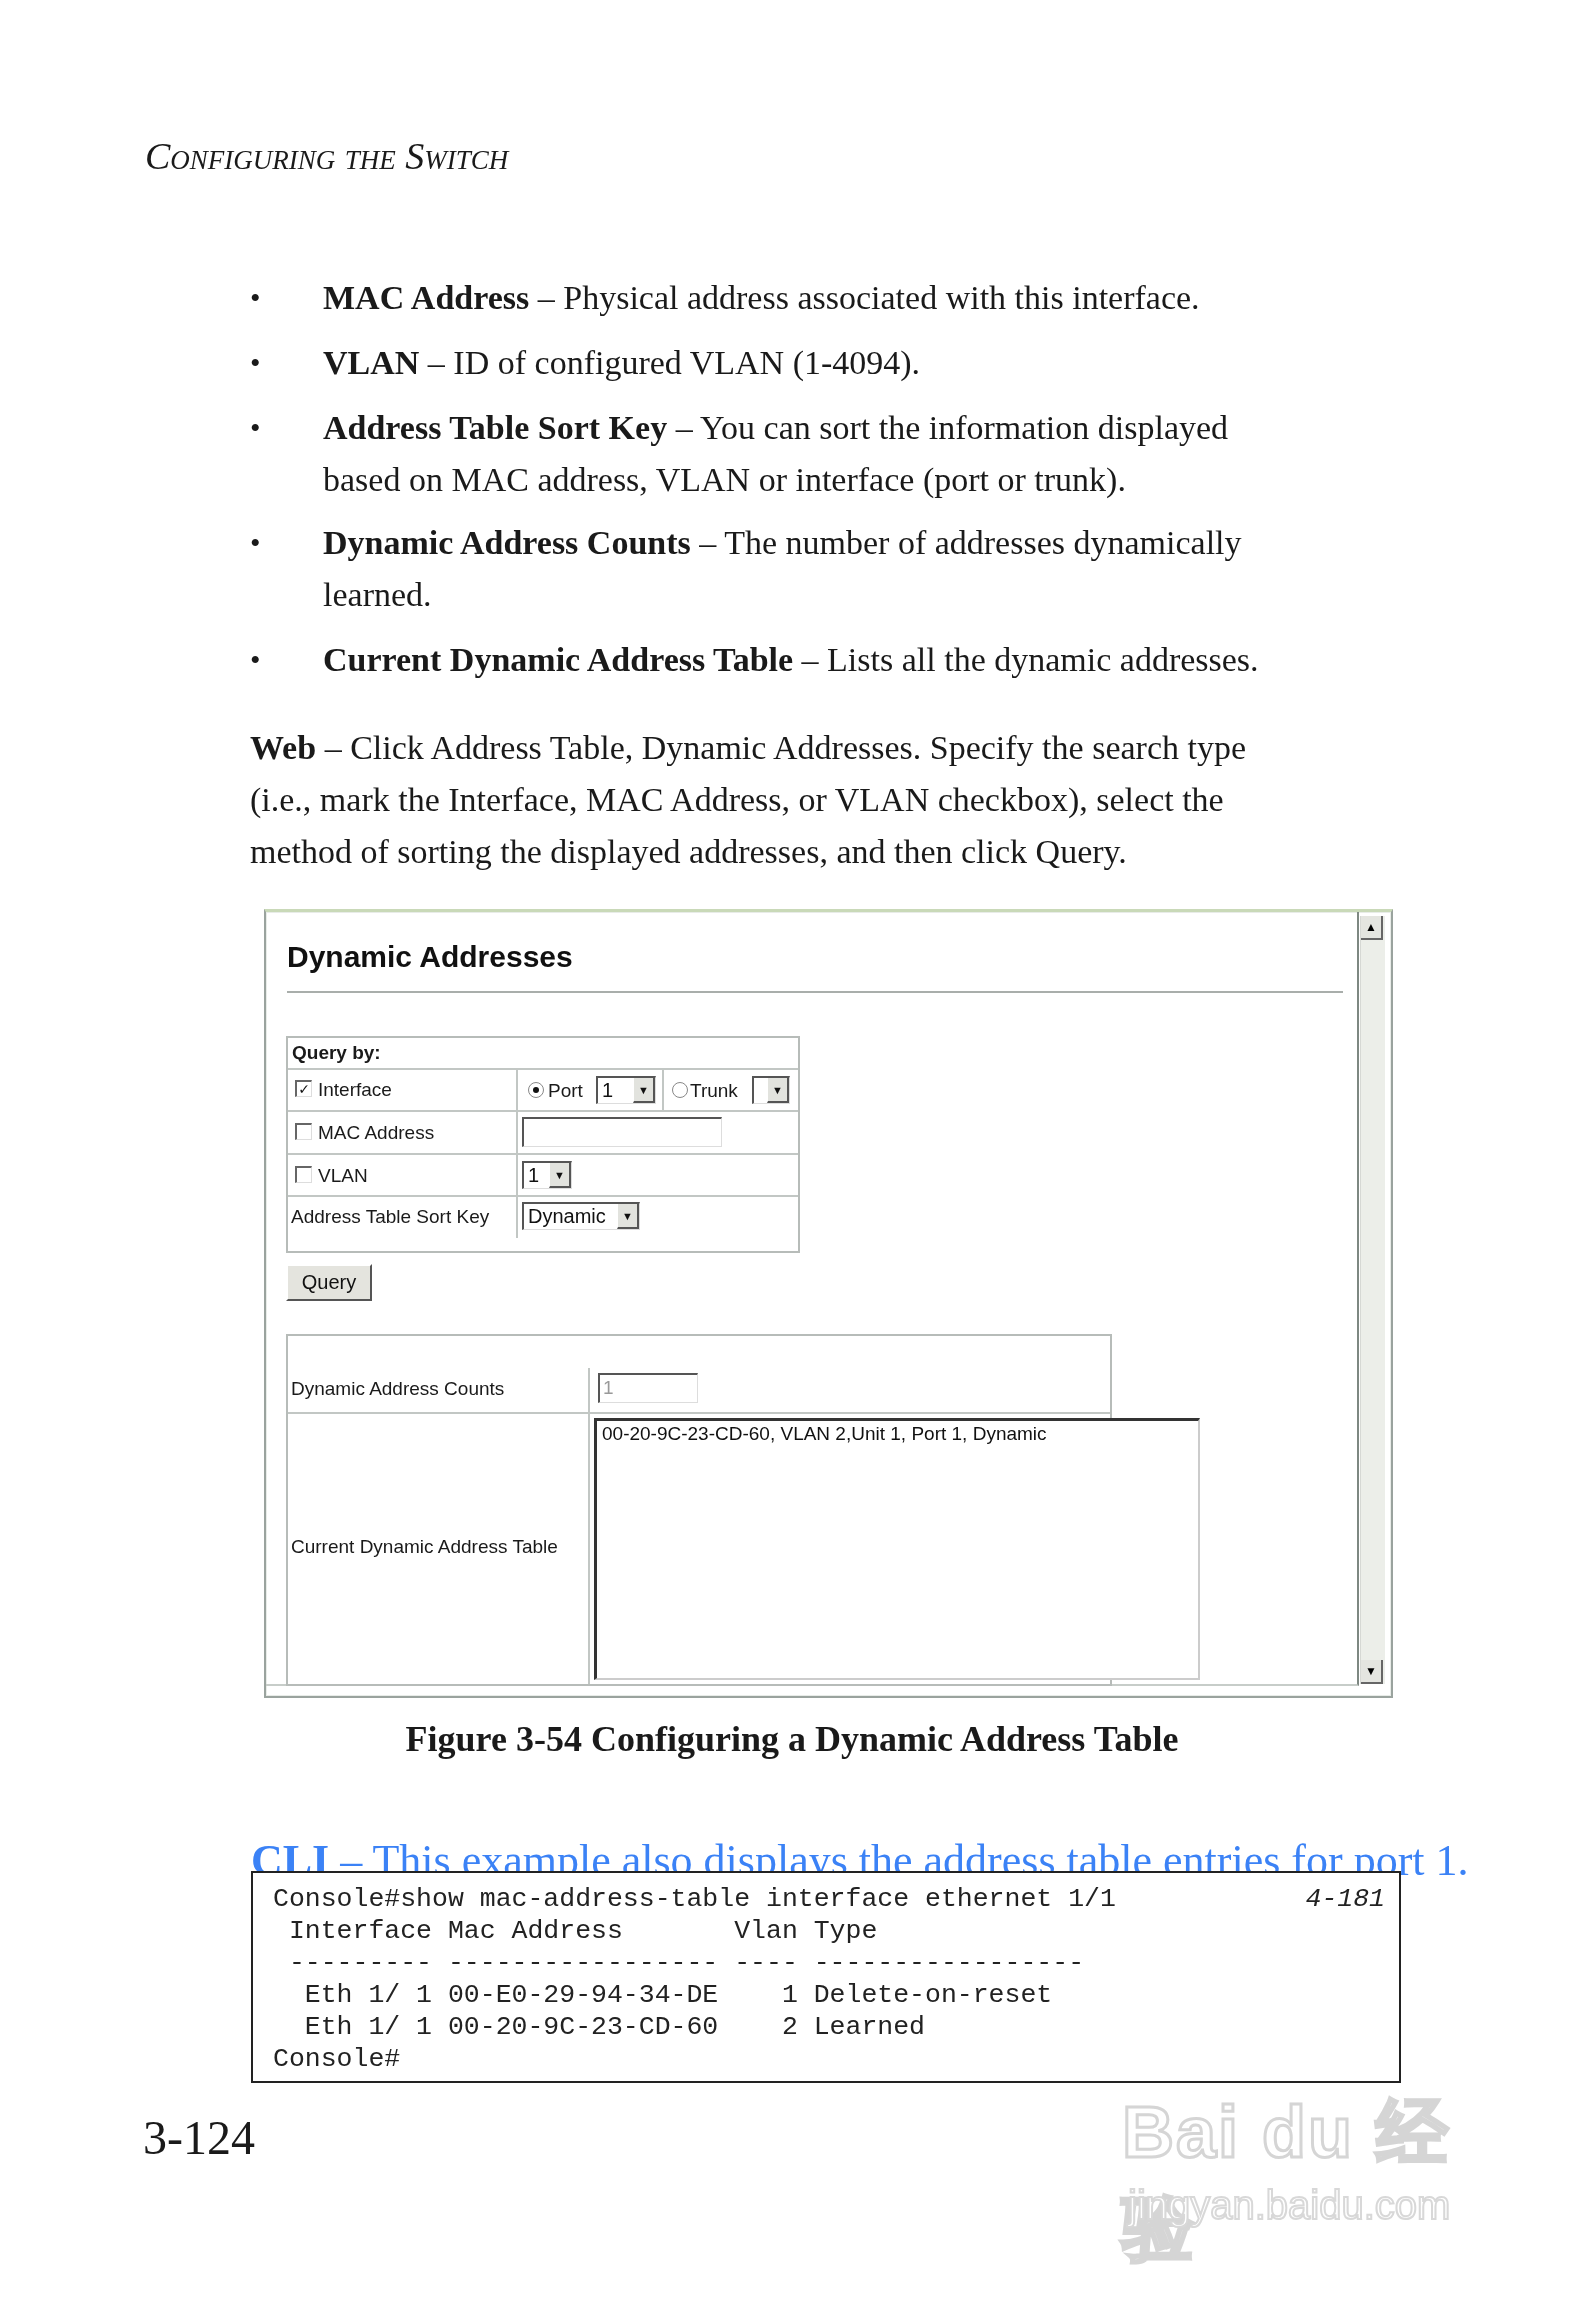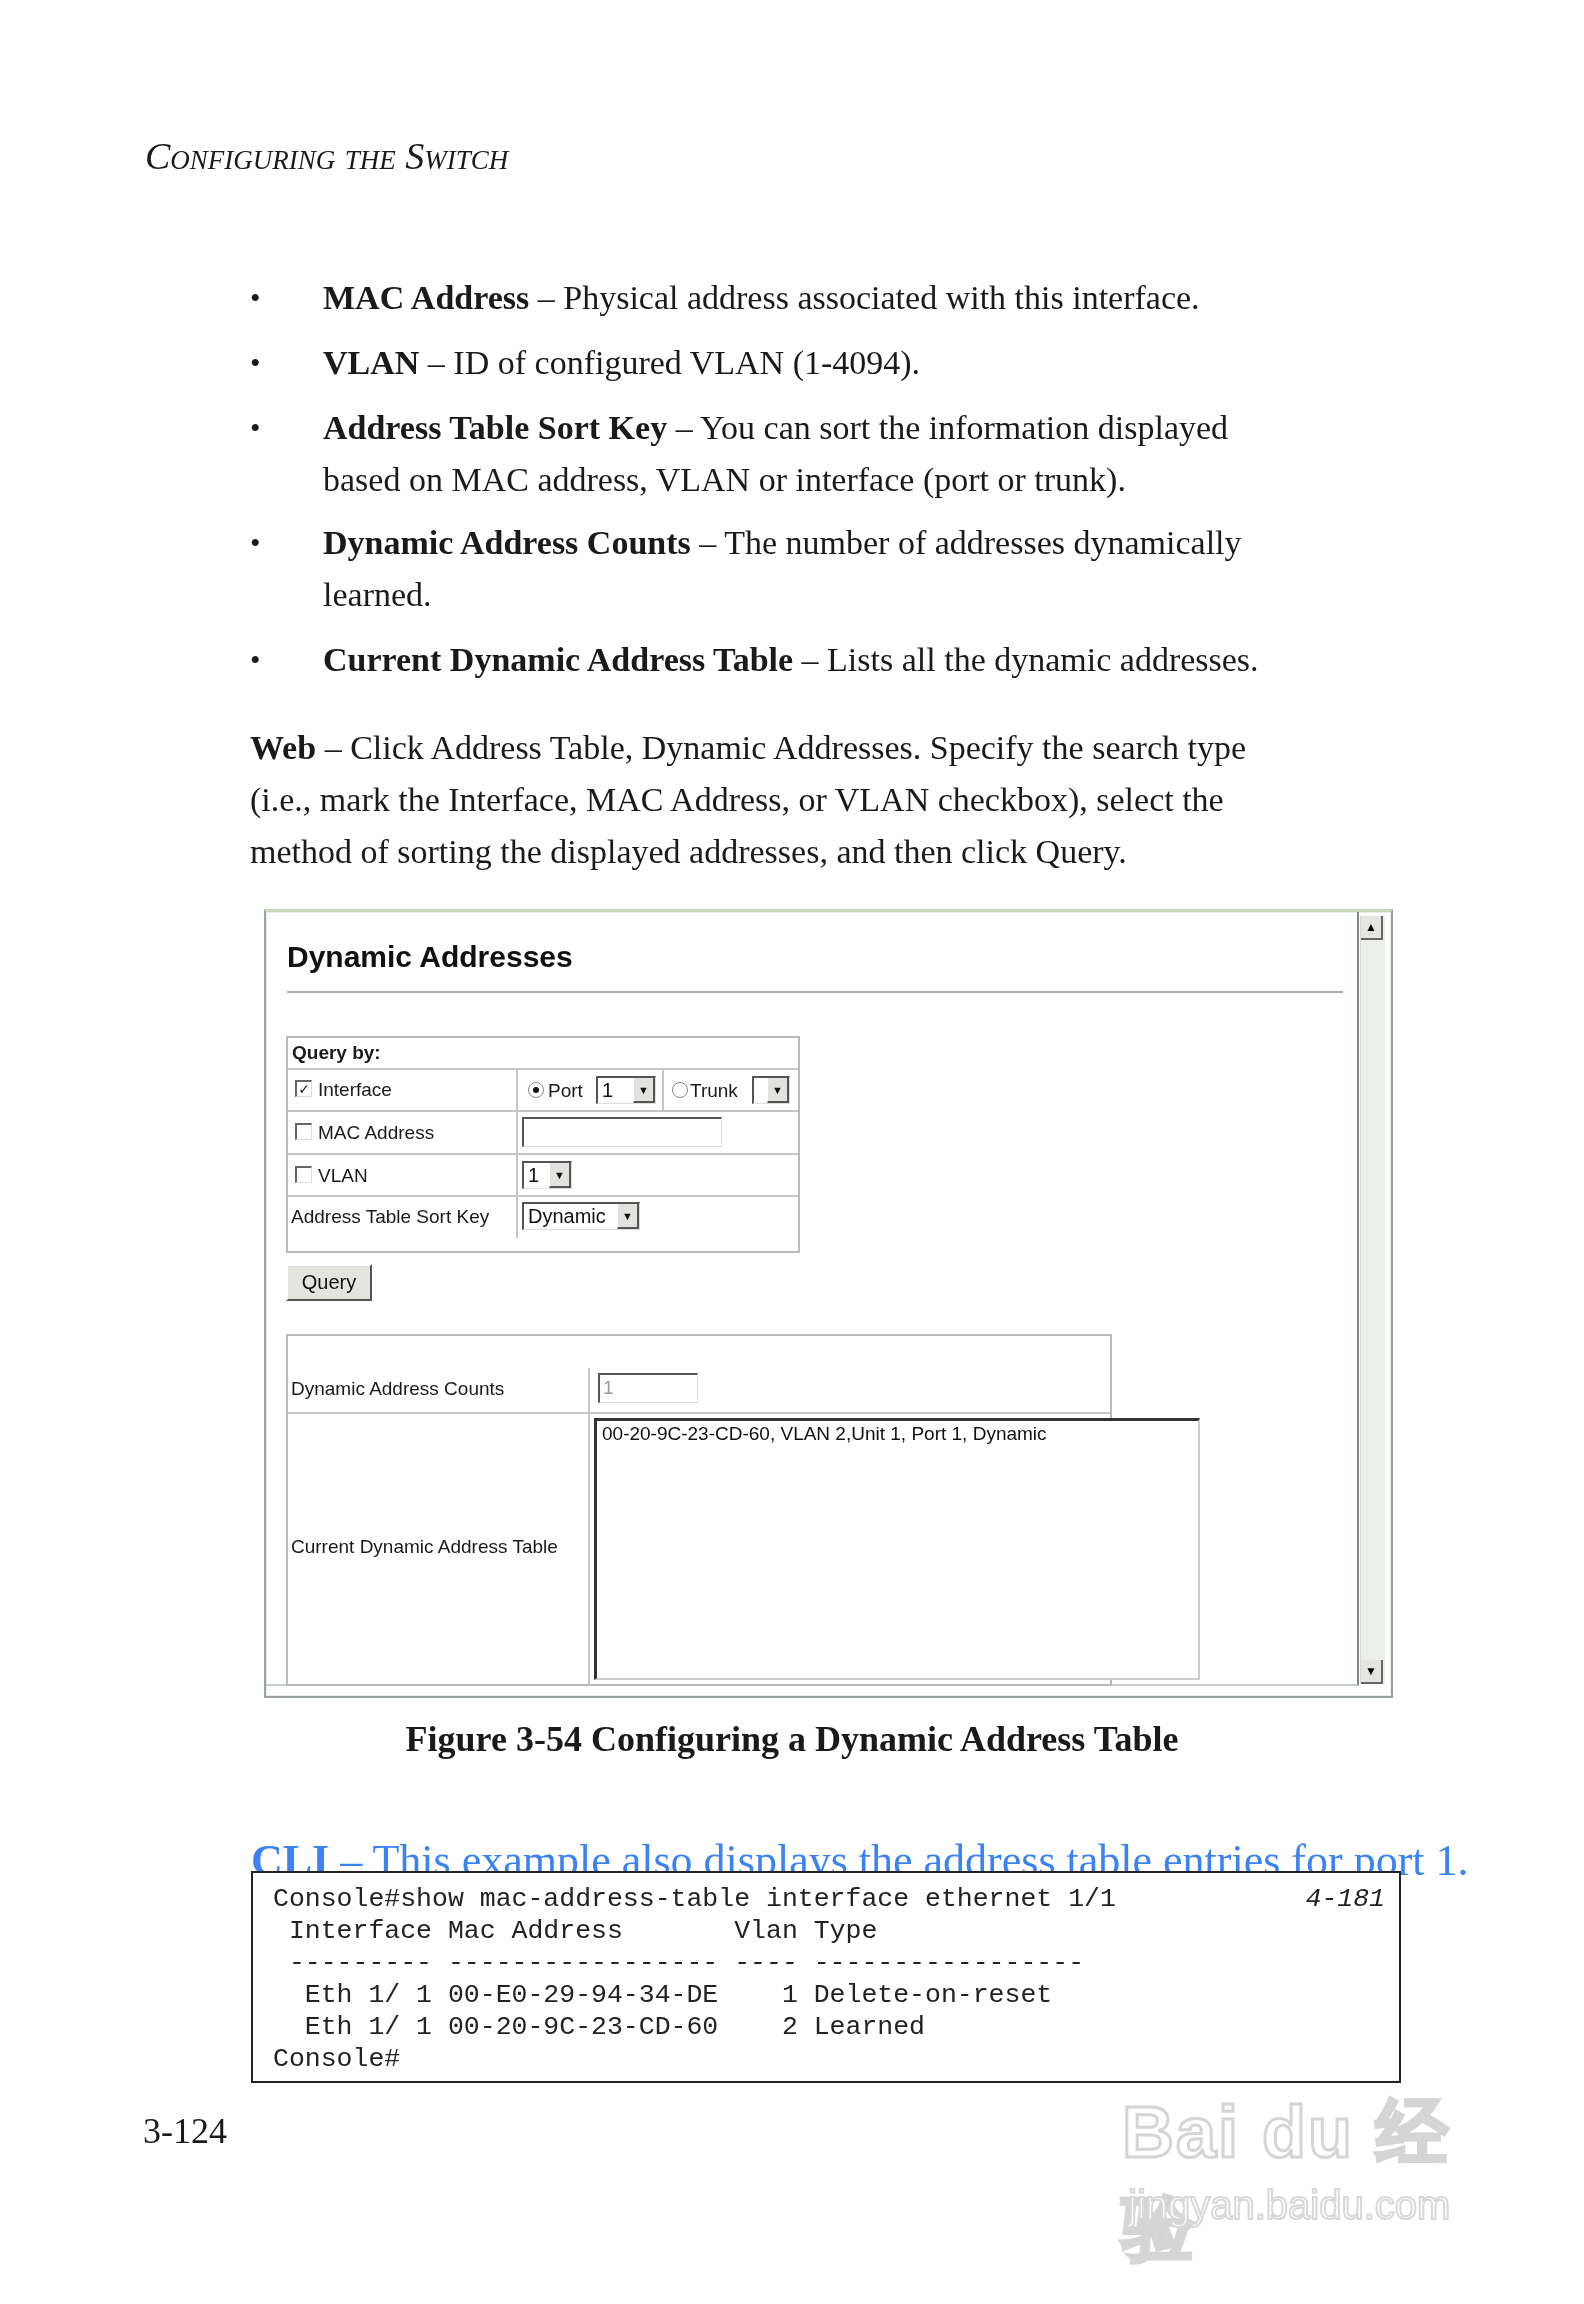--- a/index.html
+++ b/index.html
@@ -33,21 +33,21 @@
   .dhead { position:absolute; left:0; right:0; top:0; height:30px; text-align:center; font-size:19px; font-weight:bold; line-height:30px; border-bottom:2px solid #c2c7c4; }
   .textarea { position:absolute; border-top:3px solid #333; border-left:3px solid #333; border-right:2px solid #ccc; border-bottom:2px solid #ccc; background:#fff; box-sizing:border-box; font-size:19px; padding:2px 5px; white-space:nowrap; }
   .scrollbar { position:absolute; right:6px; top:4px; width:24px; bottom:12px; background:#eceee9; border-left:1px solid #d6d8d4; }
   .sb-btn { position:absolute; left:0; width:22px; height:24px; background:#e4e5e0; border-right:2px solid #666; border-bottom:2px solid #666; box-sizing:border-box; font-size:12px; text-align:center; line-height:22px; color:#000; }
 
   .caption { left:0; width:1584px; top:1718px; text-align:center; font-size:36px; font-weight:bold; color:#1a1a1a; }
   .cli-intro { left:251px; top:1800px; font-size:44px; color:#3b82f6;margin-top:35px; }
   .cli-box { left:251px; top:1871px; width:1150px; height:212px; border:2px solid #222; box-sizing:border-box; background:#fff; }
   .cli-pre { position:absolute; left:20px; top:10px; margin:0; font-family:"Liberation Mono","DejaVu Sans Mono",monospace; font-size:26.5px; line-height:32px; color:#222; white-space:pre; }
   .cli-ref { position:absolute; right:14px; top:10px; font-family:"Liberation Mono","DejaVu Sans Mono",monospace; font-style:italic; font-size:26.5px; line-height:32px; color:#222; }
-  .page-num { left:143px; top:2110px; font-size:36px; color:#1a1a1a; }
+  .page-num { left:143px; top:2110px; font-size:48px; color:#1a1a1a; }
   .watermark { left:1122px; top:2075px; width:370px; height:160px; color:#e2e2e2; font-family:"Liberation Sans","DejaVu Sans",sans-serif; }
   .wm-logo { position:absolute; left:0; top:10px; font-size:72px; font-weight:bold; letter-spacing:2px; color:#fff; -webkit-text-stroke:3px #d5d5d5; }
   .wm-url { position:absolute; left:6px; top:108px; font-size:40px; color:#fff; -webkit-text-stroke:2px #d8d8d8; }
 </style>
 </head>
 <body>
 
 <div class="abs running-head">Configuring the Switch</div>
 
 <div class="body-text">

